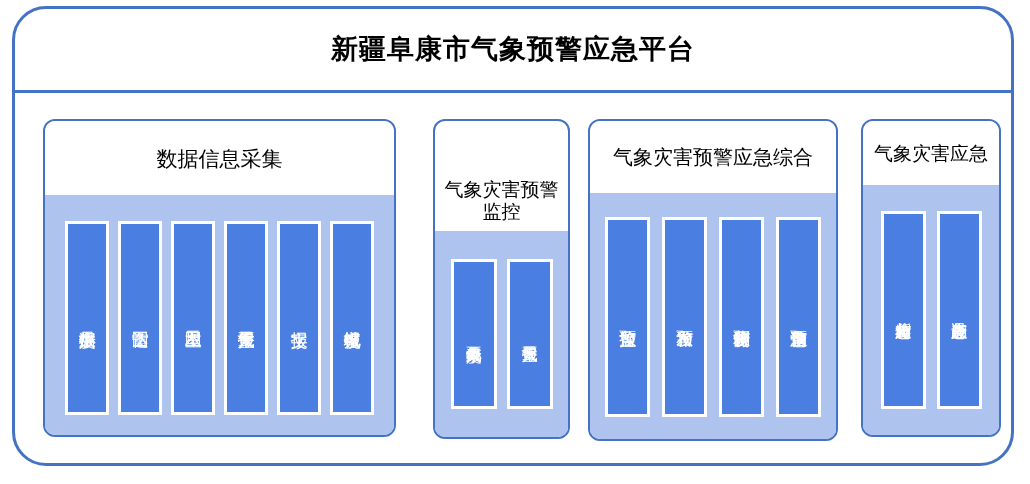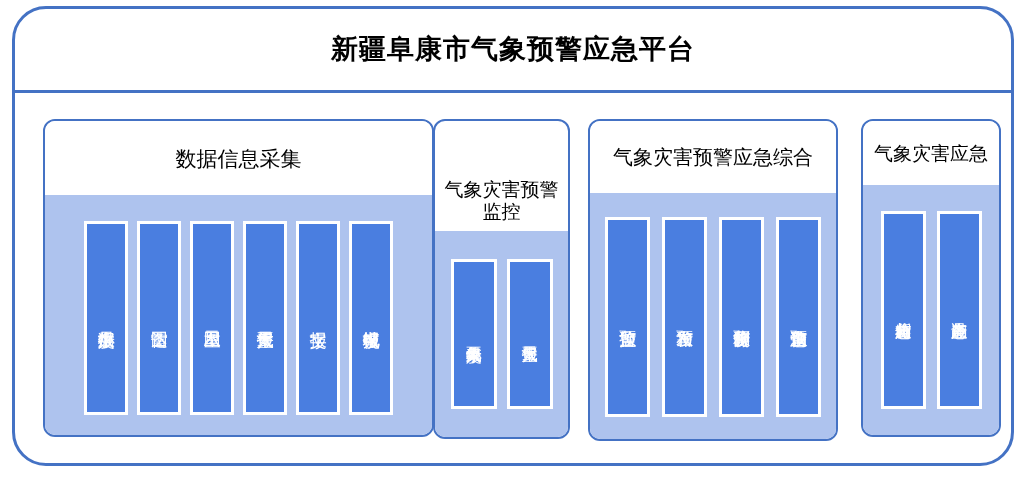--- a/index.html
+++ b/index.html
@@ -124,21 +124,21 @@
     letter-spacing: 0px;
     writing-mode: vertical-rl;
     text-orientation: upright;
     text-align: center;
     white-space: normal;
     overflow: hidden;
   }
 
   
   
-  #panel-1 { left: 28px;  width: 391px; height: 318px; }
+  #panel-1 { left: 28px;  width: 353px; height: 318px; }
   #panel-1 .panel-header { height: 74px; }
   #panel-1 .panel-title  { font-size: 21px; }
   #panel-1 .panel-body   { padding: 26px 12px 20px 12px; }
   #panel-1 .chips        { gap: 9px; }
   #panel-1 .chip         { width: 44px; }
 
   
   #panel-2 { left: 418px; width: 137px; height: 320px; }
   #panel-2 .panel-header { height: 62px; margin-top: 48px; }
   #panel-2 .panel-title  { font-size: 19px; }

